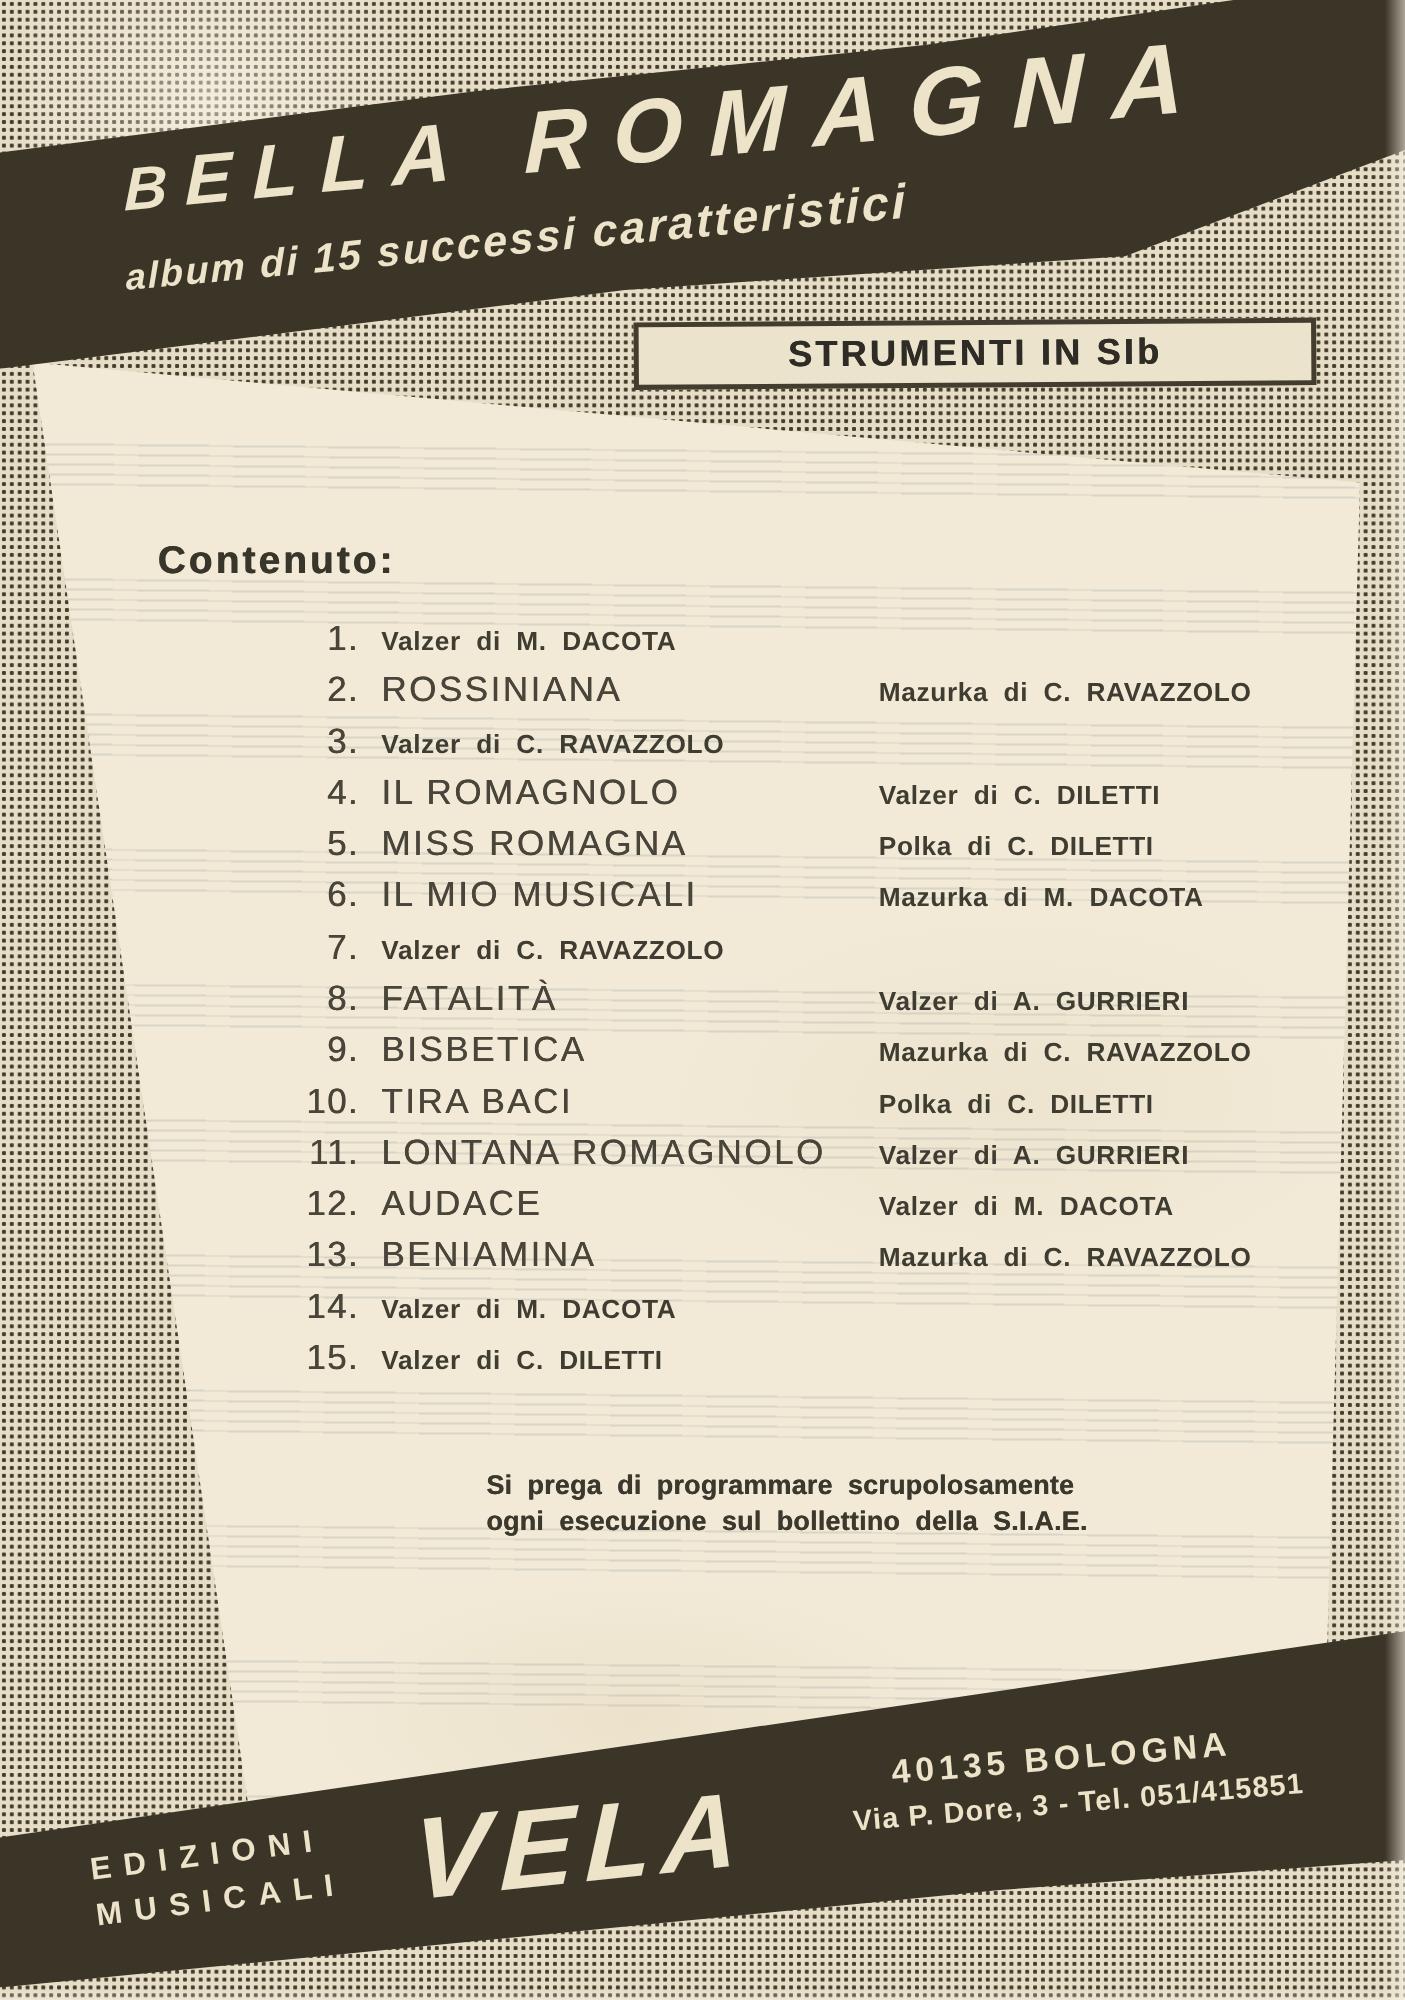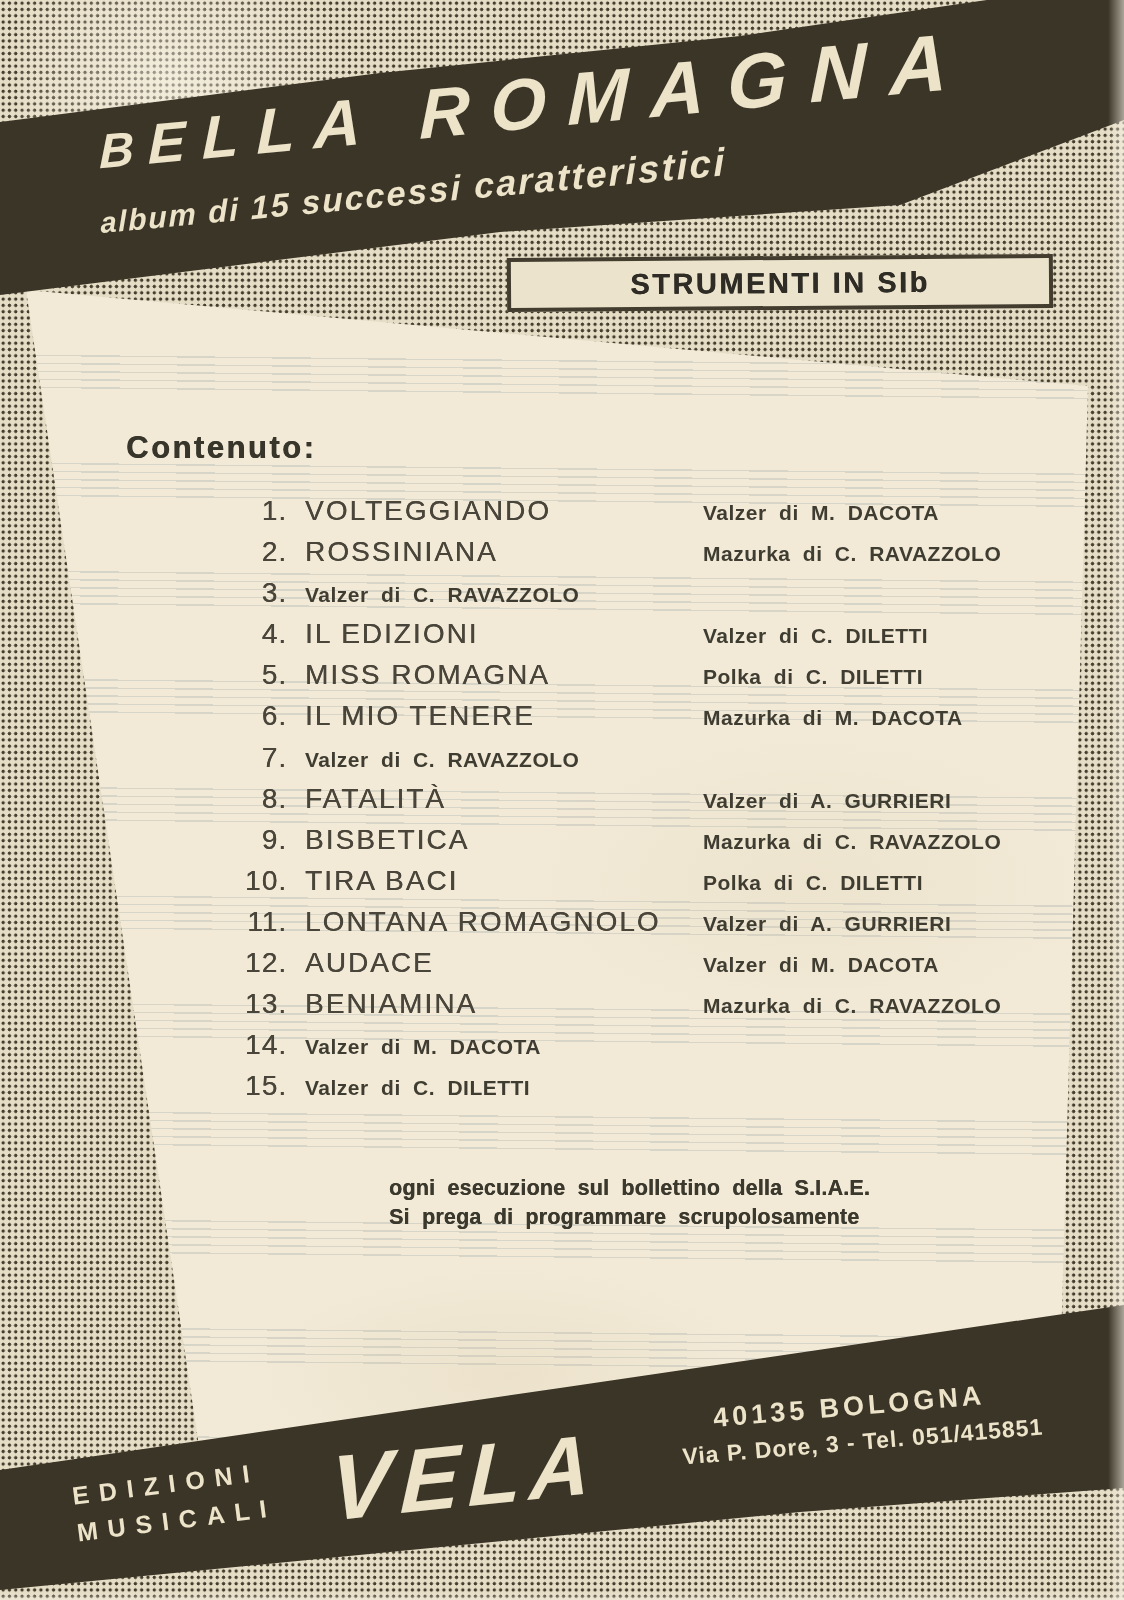--- a/index.html
+++ b/index.html
@@ -141,45 +141,44 @@
 </div>
 
 <div class="instrument-box">
   <span>STRUMENTI IN SIb</span>
 </div>
 
 <div class="contents-heading">Contenuto:</div>
 <div class="contents-list">
     <div class="row">
       <span class="num">1.</span>
-      <span class="title">VOLTEGGIANDO</span>
       <span class="credit">Valzer di M. DACOTA</span>
     </div>
     <div class="row">
       <span class="num">2.</span>
       <span class="title">ROSSINIANA</span>
       <span class="credit">Mazurka di C. RAVAZZOLO</span>
     </div>
     <div class="row">
       <span class="num">3.</span>
       <span class="credit">Valzer di C. RAVAZZOLO</span>
     </div>
     <div class="row">
       <span class="num">4.</span>
-      <span class="title">IL EDIZIONI</span>
+      <span class="title">IL ROMAGNOLO</span>
       <span class="credit">Valzer di C. DILETTI</span>
     </div>
     <div class="row">
       <span class="num">5.</span>
       <span class="title">MISS ROMAGNA</span>
       <span class="credit">Polka di C. DILETTI</span>
     </div>
     <div class="row">
       <span class="num">6.</span>
-      <span class="title">IL MIO TENERE</span>
+      <span class="title">IL MIO MUSICALI</span>
       <span class="credit">Mazurka di M. DACOTA</span>
     </div>
     <div class="row">
       <span class="num">7.</span>
       <span class="credit">Valzer di C. RAVAZZOLO</span>
     </div>
     <div class="row">
       <span class="num">8.</span>
       <span class="title">FATALITÀ</span>
       <span class="credit">Valzer di A. GURRIERI</span>
@@ -213,22 +212,22 @@
       <span class="num">14.</span>
       <span class="credit">Valzer di M. DACOTA</span>
     </div>
     <div class="row">
       <span class="num">15.</span>
       <span class="credit">Valzer di C. DILETTI</span>
     </div>
   </div>
 
 <div class="siae">
+  <div>Si prega di programmare scrupolosamente</div>
   <div>ogni esecuzione sul bollettino della S.I.A.E.</div>
-  <div>Si prega di programmare scrupolosamente</div>
 </div>
 
 <div class="banner-bottom">
   <div class="pub-name">
     <div>EDIZIONI</div>
     <div>MUSICALI</div>
   </div>
   <div class="brand"><span style="font-size: 92px; margin-right: 9.2px; white-space: pre;">V</span><span style="font-size: 89.3333px; margin-right: 8.93333px; white-space: pre;">E</span><span style="font-size: 86.6667px; margin-right: 8.66667px; white-space: pre;">L</span><span style="font-size: 84px; margin-right: 8.4px; white-space: pre;">A</span></div>
   <div class="pub-address">
     <span class="pub-city">40135 BOLOGNA</span>

